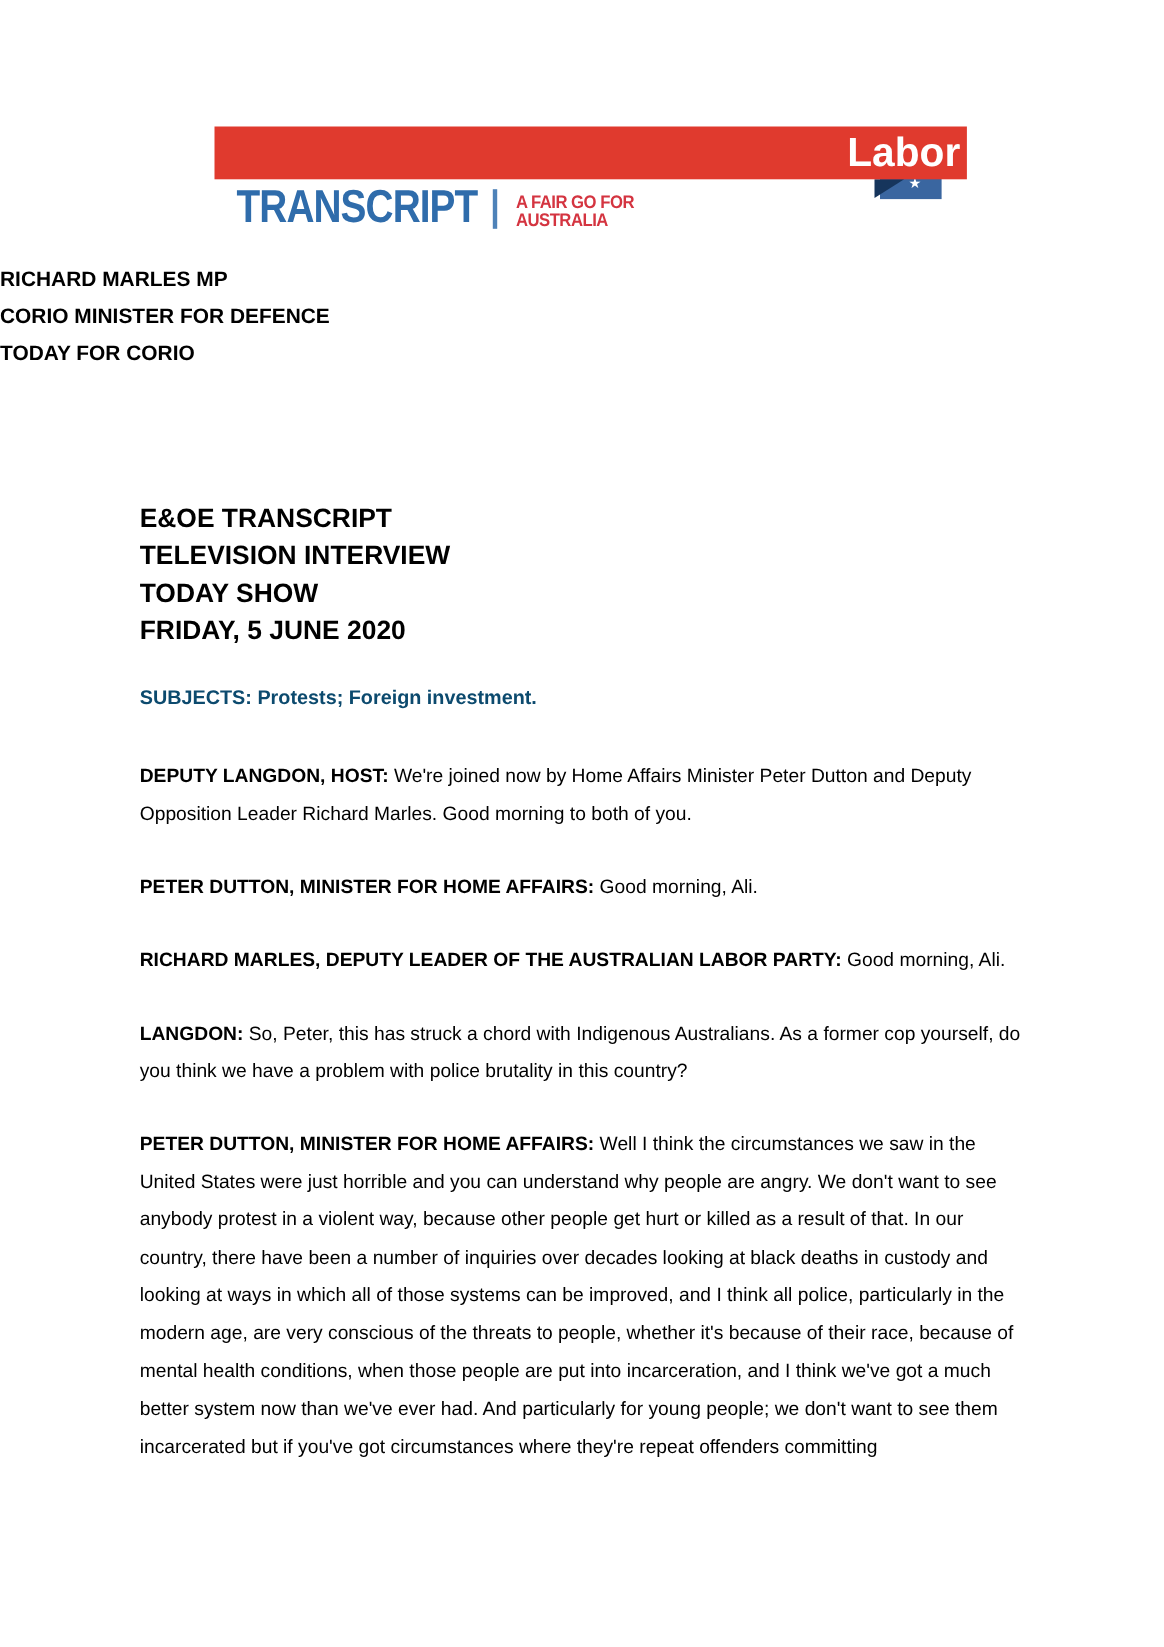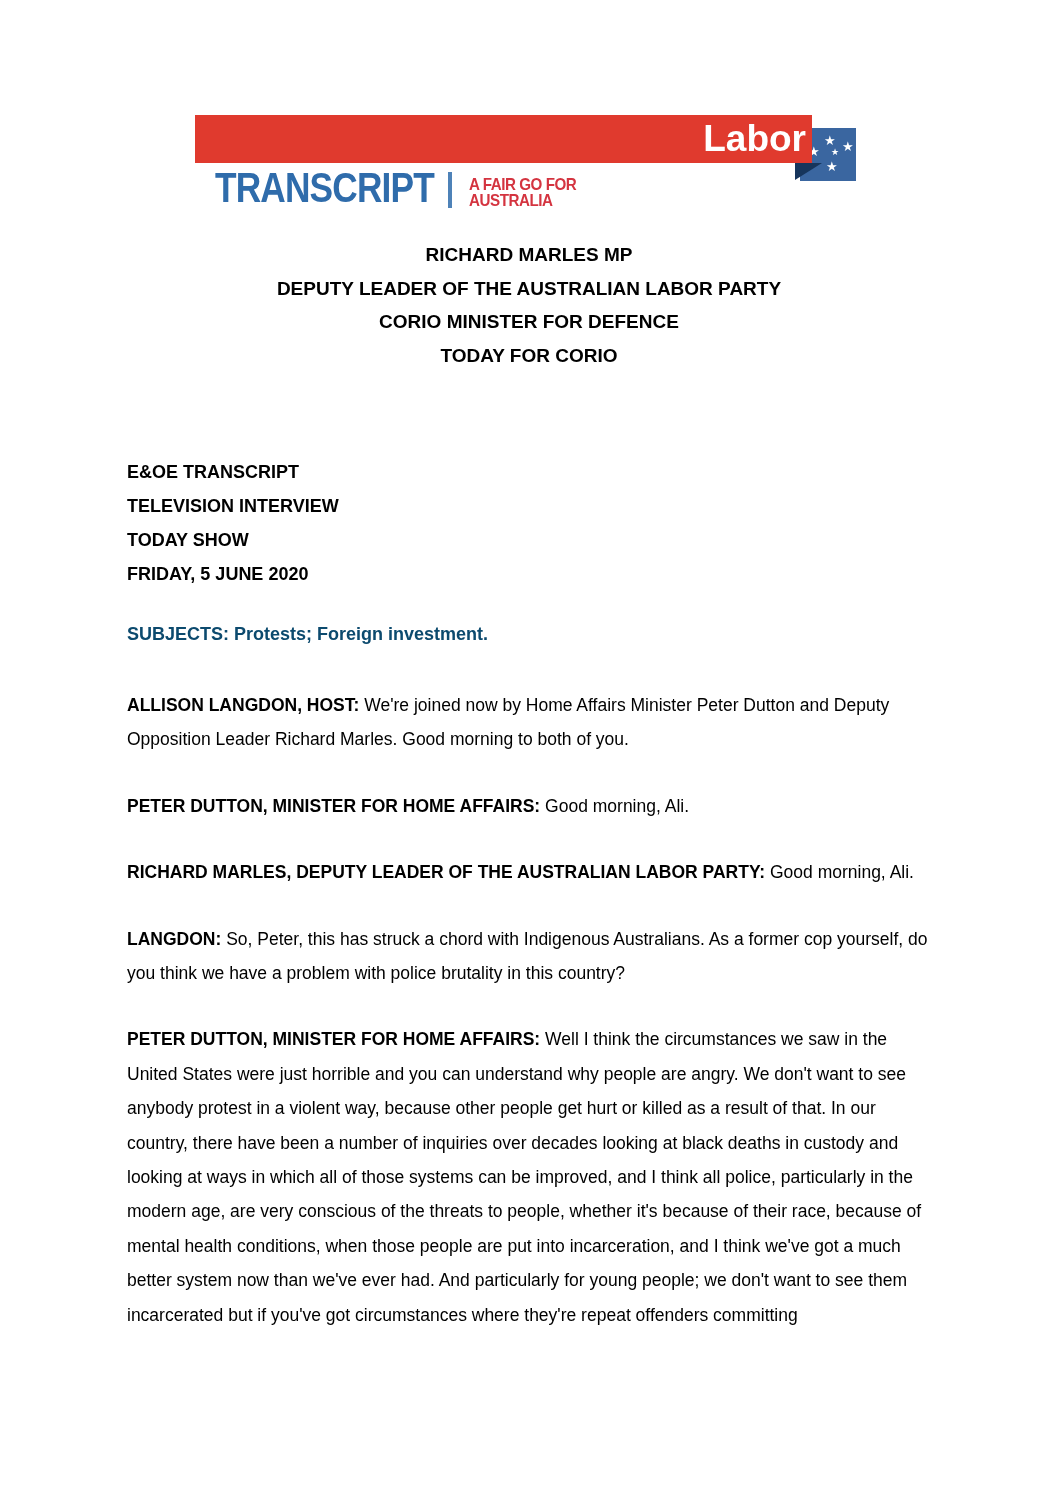--- a/index.html
+++ b/index.html
@@ -18,21 +18,21 @@
   .logo {
     position: absolute;
     top: 115px;
     left: 195px;
     width: 665px;
     height: 100px;
   }
   .logo-band {
     position: absolute;
     top: 0; left: 0;
-    width: 617px; height: 48px;
+    width: 684px; height: 48px;
     background: var(--labor-red, #e03a2e);
     z-index: 3;
   }
   .logo-band .labor-word {
     position: absolute;
     right: 6px; top: 1px;
     color: #ffffff;
     font-size: 37px;
     font-weight: 700;
     letter-spacing: 0px;
@@ -96,30 +96,29 @@
     letter-spacing: -0.5px;
     transform: scaleX(0.92);
     transform-origin: left top;
   }
 
   
   .title-block {
     position: absolute;
     top: 238px; left: 0;
     width: 100%;
-    text-align: center;
     font-size: 19px;
     font-weight: 700;
     line-height: 33.7px;
     color: #000;
   }
   .meta-block {
     position: absolute;
     top: 455px; left: 127px;
-    font-size: 18px;
+    font-size: 24px;
     font-weight: 700;
     line-height: 34px;
     color: #000;
   }
   .subjects-line {
     position: absolute;
     top: 624px; left: 127px;
     font-size: 18px;
     font-weight: 700;
     color: #0c4a6e;
@@ -159,35 +158,34 @@
       <span class="logo-sep"></span>
       <span class="tagline">
         <span>A FAIR GO FOR</span><br>
         <span>AUSTRALIA</span>
       </span>
     </div>
   </div>
 
   <div class="title-block">
     <div>RICHARD MARLES MP</div>
-    <div>DEPUTY LEADER OF THE AUSTRALIAN LABOR PARTY</div>
     <div>CORIO MINISTER FOR DEFENCE</div>
     <div>TODAY FOR CORIO</div>
   </div>
 
   <div class="meta-block">
     <div>E&amp;OE TRANSCRIPT</div>
     <div>TELEVISION INTERVIEW</div>
     <div>TODAY SHOW</div>
     <div>FRIDAY, 5 JUNE 2020</div>
   </div>
 
   <div class="subjects-line">SUBJECTS: Protests; Foreign investment.</div>
 
   <div class="body-text">
-    <p class="para"><strong>ALLISON LANGDON, HOST:</strong><span> We're joined now by Home Affairs Minister Peter Dutton and Deputy Opposition Leader Richard Marles. Good morning to both of you.</span></p>
+    <p class="para"><strong>DEPUTY LANGDON, HOST:</strong><span> We're joined now by Home Affairs Minister Peter Dutton and Deputy Opposition Leader Richard Marles. Good morning to both of you.</span></p>
     <p class="para"><strong>PETER DUTTON, MINISTER FOR HOME AFFAIRS:</strong><span> Good morning, Ali.</span></p>
     <p class="para"><strong>RICHARD MARLES, DEPUTY LEADER OF THE AUSTRALIAN LABOR PARTY:</strong><span> Good morning, Ali.</span></p>
     <p class="para"><strong>LANGDON:</strong><span> So, Peter, this has struck a chord with Indigenous Australians. As a former cop yourself, do you think we have a problem with police brutality in this country?</span></p>
     <p class="para"><strong>PETER DUTTON, MINISTER FOR HOME AFFAIRS:</strong><span> Well I think the circumstances we saw in the United States were just horrible and you can understand why people are angry. We don't want to see anybody protest in a violent way, because other people get hurt or killed as a result of that. In our country, there have been a number of inquiries over decades looking at black deaths in custody and looking at ways in which all of those systems can be improved, and I think all police, particularly in the modern age, are very conscious of the threats to people, whether it's because of their race, because of mental health conditions, when those people are put into incarceration, and I think we've got a much better system now than we've ever had. And particularly for young people; we don't want to see them incarcerated but if you've got circumstances where they're repeat offenders committing</span></p>
   </div>
 
 </div>
 
 </body></html>

